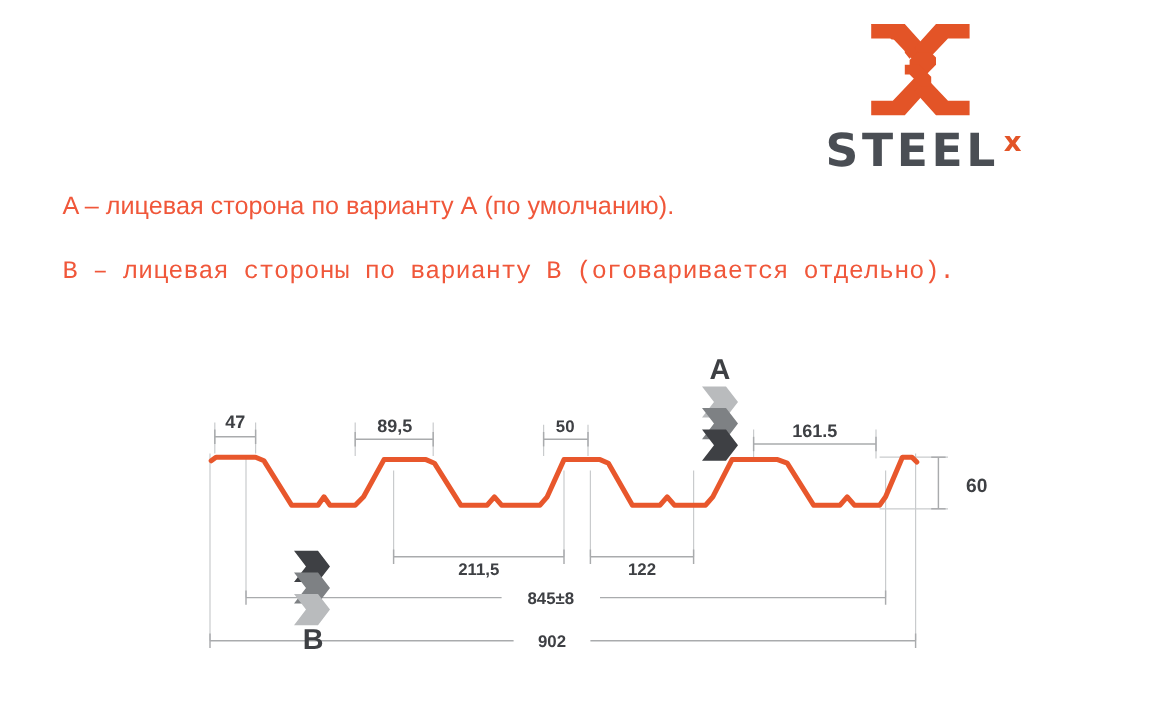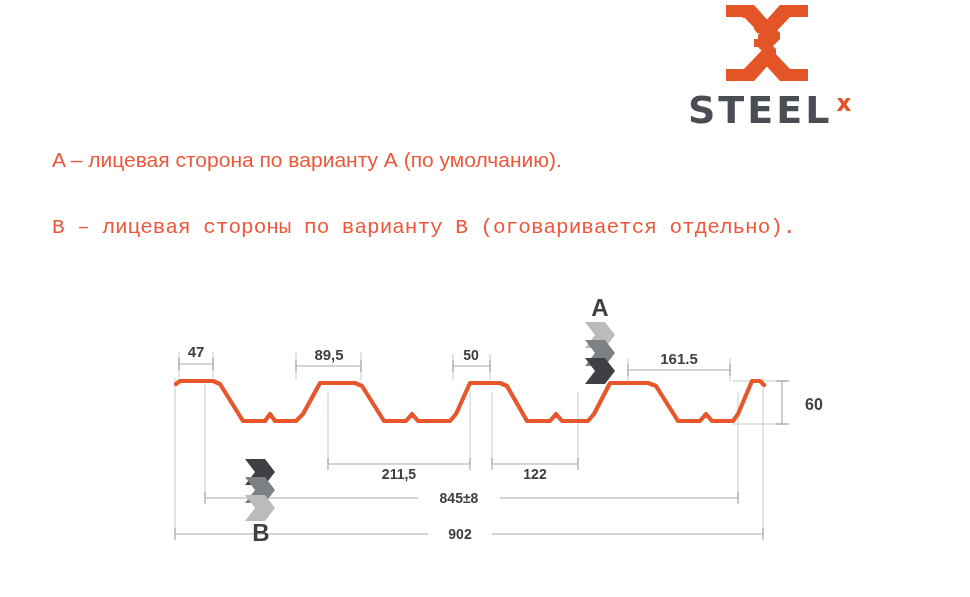--- a/index.html
+++ b/index.html
@@ -13,21 +13,21 @@
     position: relative;
     overflow: hidden;
     font-family: "Liberation Sans", sans-serif;
     background: #ffffff;
   }
 
   
   #logo-block {
     position: absolute;
     left: 688px;
-    top: 3px;
+    top: 18px;
     width: 200px;
     height: 130px;
   }
   #logo-mark {
     position: absolute;
     left: 36px;
     top: 0px;
     width: 86px;
     height: 80px;
   }
@@ -62,21 +62,21 @@
   
   .caption {
     position: absolute;
     left: 52px;
     color: #f0573a;
     font-family: "Liberation Sans", sans-serif;
     font-size: 21px;
     white-space: nowrap;
     letter-spacing: 0px;
   }
-  #caption-a { top: 148px; }
+  #caption-a { top: 160px; }
   #caption-b { top: 216px; font-family: Liberation Mono, monospace; }
 
   
   #drawing {
     position: absolute;
     left: 0;
     top: 0;
     width: 970px;
     height: 597px;
   }

